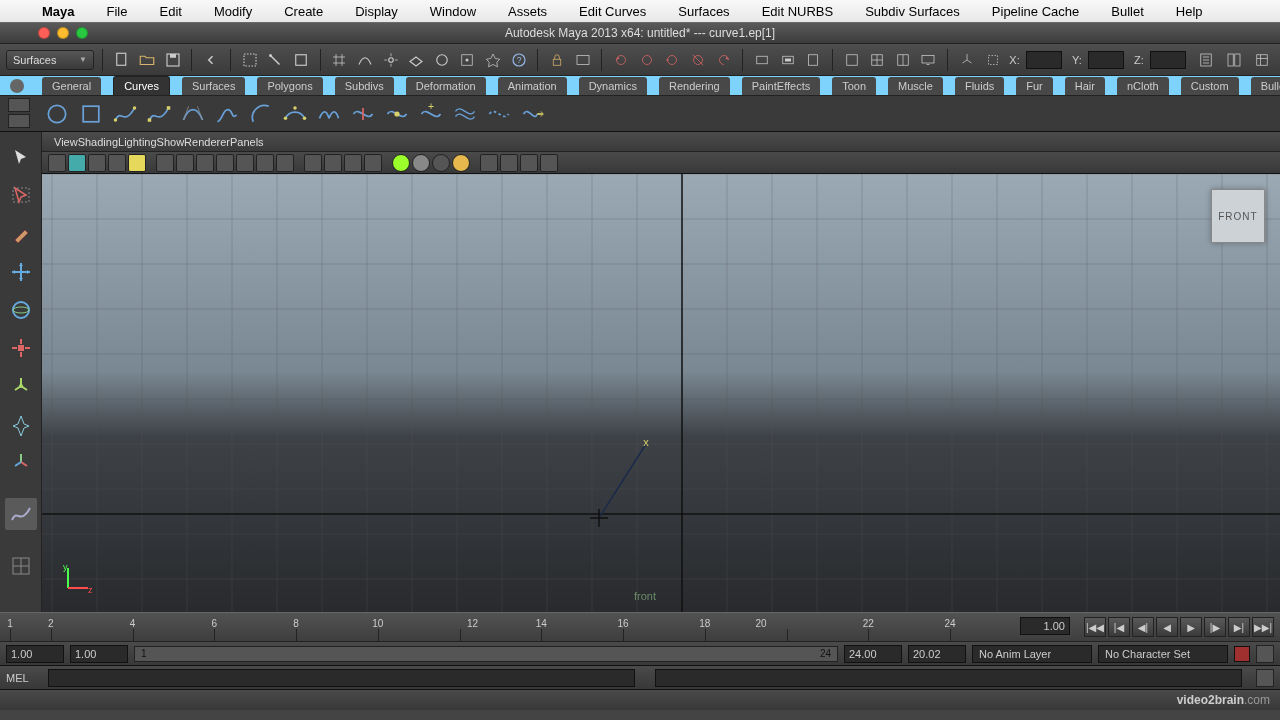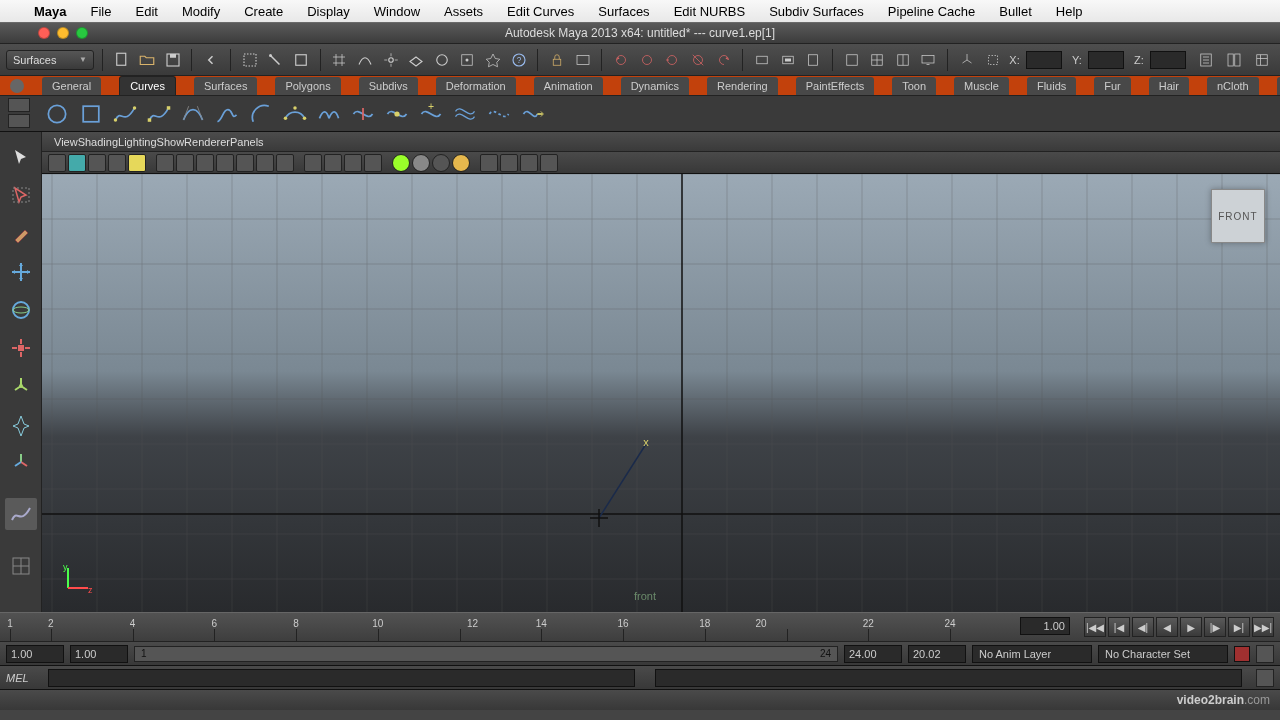--- a/index.html
+++ b/index.html
@@ -1,19 +1,19 @@
 <!DOCTYPE html>
 <html><head>
 <meta charset="utf-8">
 <style>
 * { margin: 0; padding: 0; box-sizing: border-box; font-family: -apple-system, "Lucida Grande", Arial, sans-serif; }
 body { width: 1280px; height: 720px; background: #444; overflow: hidden; user-select: none; }
 
 
-.mac-menubar { height: 22px; background: linear-gradient(#f8f8f8, #e8e8e8); display: flex; align-items: center; padding: 0 10px; font-size: 13px; color: #000; gap: 24px; }
+.mac-menubar { height: 22px; background: linear-gradient(#f8f8f8, #e8e8e8); display: flex; align-items: center; padding: 0 10px; font-size: 13px; color: #000; gap: 32px; }
 .mac-menubar .apple { font-size: 15px; }
 .mac-menubar .app-name { font-weight: 700; }
 .mac-menubar span { cursor: default; }
 
 
 .titlebar { height: 22px; background: linear-gradient(#5a5a5a, #3c3c3c); display: flex; align-items: center; position: relative; border-top: 1px solid #6a6a6a; border-bottom: 1px solid #222; padding-left: 29px; }
 .traffic-lights { display: flex; gap: 7px; padding-left: 9px; }
 .traffic-lights .light { width: 12px; height: 12px; border-radius: 50%; border: 1px solid rgba(0,0,0,.25); }
 .light.red { background: #ff5f57; }
 .light.yellow { background: #febc2e; }
@@ -25,21 +25,21 @@
 .mode-select { width: 96px; height: 20px; background: linear-gradient(#565656,#3a3a3a); border: 1px solid #222; border-radius: 3px; color: #ddd; font-size: 11px; display: flex; align-items: center; padding: 0 6px; justify-content: space-between; }
 .mode-select .chev { font-size: 8px; color: #aaa; }
 .status-sep { width: 1px; height: 22px; background: #222; margin: 0 4px; }
 .tool-icon { width: 24px; height: 24px; border-radius: 3px; display: flex; align-items: center; justify-content: center; color: #ccc; cursor: pointer; }
 .tool-icon svg { width: 18px; height: 18px; }
 .coord-label { color: #ccc; font-size: 11px; margin-left: 2px; }
 .coord-box { width: 40px; height: 18px; background: #2a2a2a; border: 1px solid #111; margin: 0 4px 0 2px; }
 .right-icons { margin-left: auto; display: flex; gap: 4px; }
 
 
-.shelf-tabs { height: 20px; background: #c2410c; display: flex; align-items: flex-end; padding-left: 42px; gap: 18px; font-size: 11px; border-bottom: 1px solid #222; position: relative; }
+.shelf-tabs { height: 20px; background: #7dd3fc; display: flex; align-items: flex-end; padding-left: 42px; gap: 12px; font-size: 11px; border-bottom: 1px solid #222; position: relative; }
 .shelf-tabs .dot { position: absolute; left: 10px; top: 3px; width: 14px; height: 14px; border-radius: 50%; background: #666; }
 .shelf-tab { padding: 3px 10px; background: #484848; color: #ccc; border-radius: 3px 3px 0 0; cursor: pointer; }
 .shelf-tab.active { background: #333; color: #fff; border: 1px solid #222; border-bottom: none; }
 
 
 .shelf-body { height: 36px; background: #3a3a3a; display: flex; align-items: center; padding-left: 42px; gap: 4px; border-bottom: 1px solid #111; position: relative; }
 .shelf-body .left-draw { position: absolute; left: 8px; top: 2px; display: flex; flex-direction: column; gap: 2px; }
 .shelf-body .left-draw div { width: 22px; height: 14px; background: #555; border: 1px solid #222; }
 .shelf-icon { width: 30px; height: 30px; display: flex; align-items: center; justify-content: center; cursor: pointer; }
 .shelf-icon svg { width: 26px; height: 26px; }
@@ -86,21 +86,21 @@
 
 
 .range-row { height: 24px; background: linear-gradient(#4a4a4a,#383838); display: flex; align-items: center; gap: 6px; padding: 0 6px; border-bottom: 1px solid #111; font-size: 11px; color: #ccc; }
 .range-box { width: 58px; height: 18px; background: #2a2a2a; border: 1px solid #111; display: flex; align-items: center; padding-left: 4px; }
 .range-slider { flex: 1; height: 16px; background: #555; border: 1px solid #222; position: relative; display: flex; align-items: center; justify-content: space-between; padding: 0 6px; }
 .range-slider .lbl { color: #111; font-size: 10px; }
 .range-key { width: 16px; height: 16px; background: #a03030; border: 1px solid #111; }
 .range-sel { height: 18px; background: #2a2a2a; border: 1px solid #111; display: flex; align-items: center; padding: 0 6px; }
 
 
-.cmd-row { height: 24px; background: linear-gradient(#4a4a4a,#383838); display: flex; align-items: center; gap: 14px; padding: 0 6px; border-bottom: 1px solid #111; font-style: italic; }
+.cmd-row { height: 24px; background: linear-gradient(#4a4a4a,#383838); display: flex; align-items: center; gap: 14px; padding: 0 6px; border-bottom: 1px solid #111; }
 .cmd-label { color: #ccc; font-size: 11px; width: 28px; }
 .cmd-input { flex: 1; max-width: 590px; height: 18px; background: #2a2a2a; border: 1px solid #111; }
 .cmd-output { flex: 1; height: 18px; background: #2a2a2a; border: 1px solid #111; margin-left: 6px; }
 .cmd-icon { width: 18px; height: 18px; background: #555; border: 1px solid #222; }
 
 
 .help-row { height: 20px; background: linear-gradient(#4a4a4a,#383838); display: flex; align-items: center; padding: 0 10px; }
 .help-text { color: #ddd; font-size: 11px; }
 .watermark { margin-left: auto; color: #999; font-size: 12px; }
 .watermark b { color: #ccc; }

